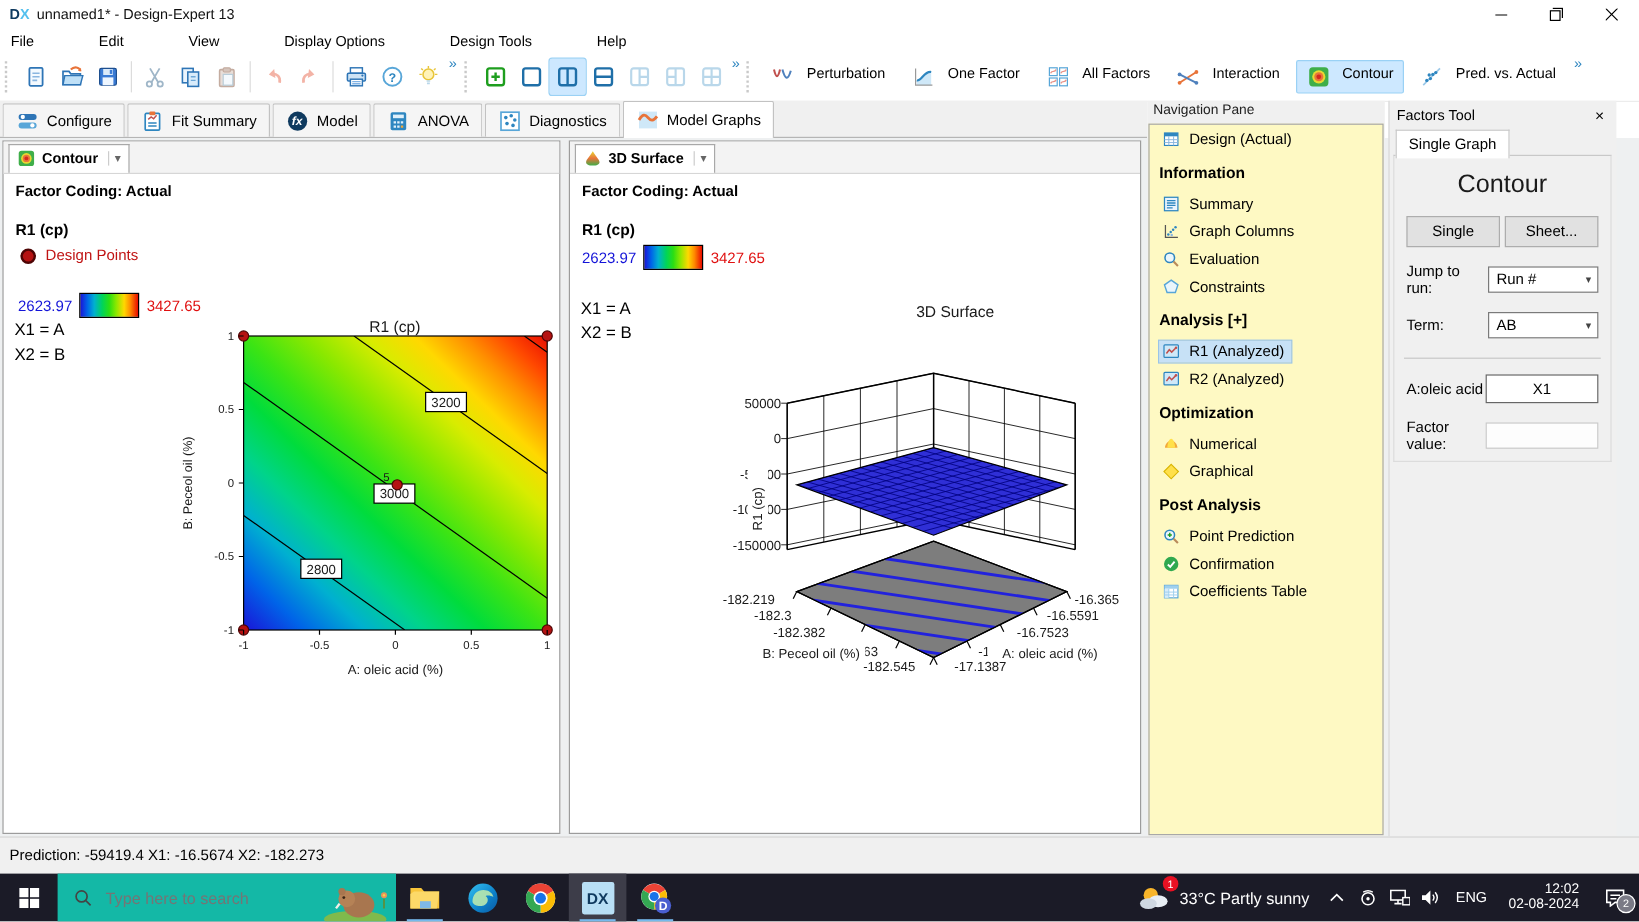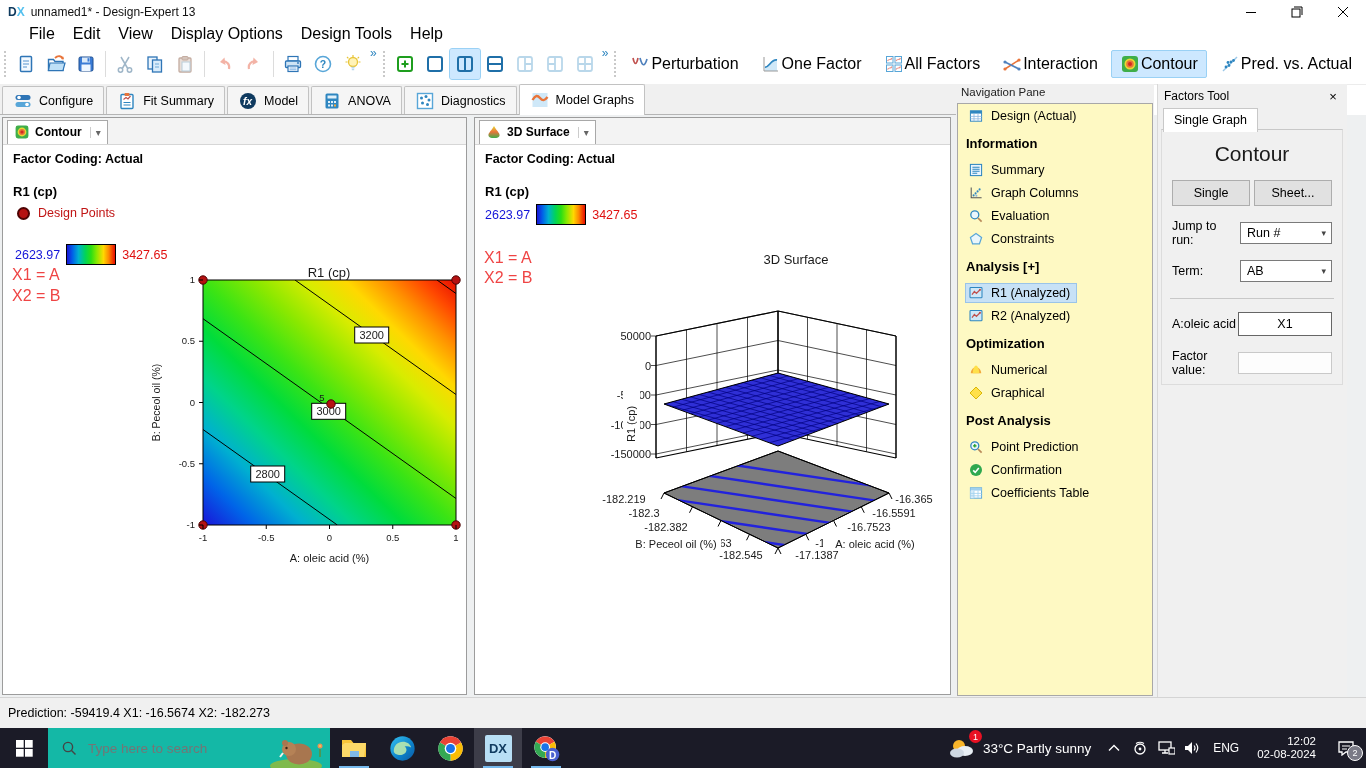--- a/index.html
+++ b/index.html
@@ -7,32 +7,32 @@
   #app{position:relative;width:1366px;height:768px;}
   
   #titlebar{position:absolute;top:0;left:0;right:0;height:24px;background:#fff;
     display:flex;align-items:center;font-size:12px;color:#111;}
   #dxlogo{margin:0 6px 0 8px;font-weight:bold;font-size:12px;}
   #dxlogo .d{color:#0f3a5f}#dxlogo .x{color:#54c0ee}
   #wincontrols{margin-left:auto;display:flex;height:100%;}
   .wc{width:46px;height:100%;display:flex;align-items:center;justify-content:center;}
   
   #menubar{position:absolute;top:24px;left:0;right:0;height:20px;background:#fff;
-    display:flex;align-items:center;font-size:16px;padding-left:20px;}
+    display:flex;align-items:center;font-size:12px;padding-left:0;gap:36px;}
   .menu-item{padding:2px 9px;}
   
   #toolbar{position:absolute;top:44px;left:0;right:0;height:40px;background:#fff;
     display:flex;align-items:center;border-bottom:1px solid #ececec;}
   .tb-grip{width:4px;height:26px;border-left:2px dotted #c9c9c9;margin:0 5px 0 4px;}
   .tb-sec{display:flex;align-items:center;}
   .tb-btn{width:30px;height:30px;display:flex;align-items:center;justify-content:center;border-radius:2px;}
   .tb-btn.selected{background:#cde8ff;outline:1px solid #9ad1f5;}
   .tb-sep{width:1px;height:26px;background:#dcdcdc;margin:0 4px;}
   .ovf{color:#2e86c0;font-size:12px;align-self:flex-start;margin:2px 2px 0 2px;}
-  .graph-btn{display:flex;align-items:center;gap:1px;padding:3px 8px;font-size:16px;
+  .graph-btn{display:flex;gap:10px;padding:3px 8px;font-size:12px;
     border:1px solid transparent;border-radius:2px;margin-right:4px;white-space:nowrap;}
   .graph-btn.selected{background:#cde8ff;border-color:#9ad1f5;}
   
   #tabsrow{position:absolute;top:84px;left:0;width:956px;height:31px;background:#f0f0f0;
     border-bottom:1px solid #b5b5b5;display:flex;align-items:flex-end;padding-left:2px;box-sizing:border-box;}
   .main-tab{display:flex;align-items:center;gap:6px;padding:0 10px;height:27px;background:#f5f5f5;
     border:1px solid #c2c2c2;border-bottom:none;font-size:12.5px;margin-right:2px;
     border-radius:2px 2px 0 0;position:relative;}
   .main-tab.active{background:#fff;height:30px;margin-bottom:-1px;z-index:2;}
   
@@ -46,21 +46,21 @@
   .stico svg{width:16px;height:16px;display:block;}
   .starrow{color:#666;font-weight:normal;font-size:10px;border-left:1px solid #ccc;padding-left:5px;margin-left:3px;}
   .fc-line{position:absolute;left:10px;top:34px;font-size:12.5px;font-weight:bold;color:#000;}
   .resp-label{position:absolute;left:10px;font-size:13px;font-weight:bold;}
   .dp-row{position:absolute;left:14px;display:flex;align-items:center;gap:8px;font-size:12.5px;color:#c01414;}
   .dp-dot{width:13px;height:13px;border-radius:50%;background:#b51212;border:2px solid #4d0404;box-sizing:border-box;}
   .legend-row{position:absolute;display:flex;align-items:center;gap:6px;font-size:12.5px;}
   .lg-min{color:#1414d8;}.lg-max{color:#e01010;}
   .lg-bar{width:48px;height:19px;border:1px solid #000;
     background:linear-gradient(90deg,#1a14d8 0%,#0064e8 12%,#00b0d0 24%,#00d45a 38%,#2ade14 50%,#8ae800 62%,#ffd800 76%,#ff8800 87%,#e80c00 100%);}
-  .xy-line{position:absolute;left:9px;font-size:16px;color:#ef4444;text-align:center;}
+  .xy-line{position:absolute;left:9px;font-size:14px;color:#000000;text-align:center;}
   .psvg{position:absolute;left:0;}
   .psvg text{fill:#1a1a1a;}
   .ts{font-size:9.5px;}.tm{font-size:11px;}.t13{font-size:13px;}
   
   #nav-pane{position:absolute;top:84px;left:956px;width:198px;height:613px;background:#f0f0f0;box-sizing:border-box;}
   #nav-header{height:18px;font-size:11.5px;color:#222;padding:2px 0 0 5px;}
   #nav-list{position:absolute;top:19px;left:1px;right:1px;bottom:1px;background:#fef9c3;border:1px solid #a8a8a8;overflow:hidden;}
   .nav-item{height:23px;display:flex;align-items:center;padding-left:8px;font-size:12.5px;}
   .nav-inner{display:flex;align-items:center;gap:7px;padding:1px 6px 1px 2px;}
   .nav-item.selected .nav-inner{background:#c7e1f6;outline:1px solid #9ac4e8;}

